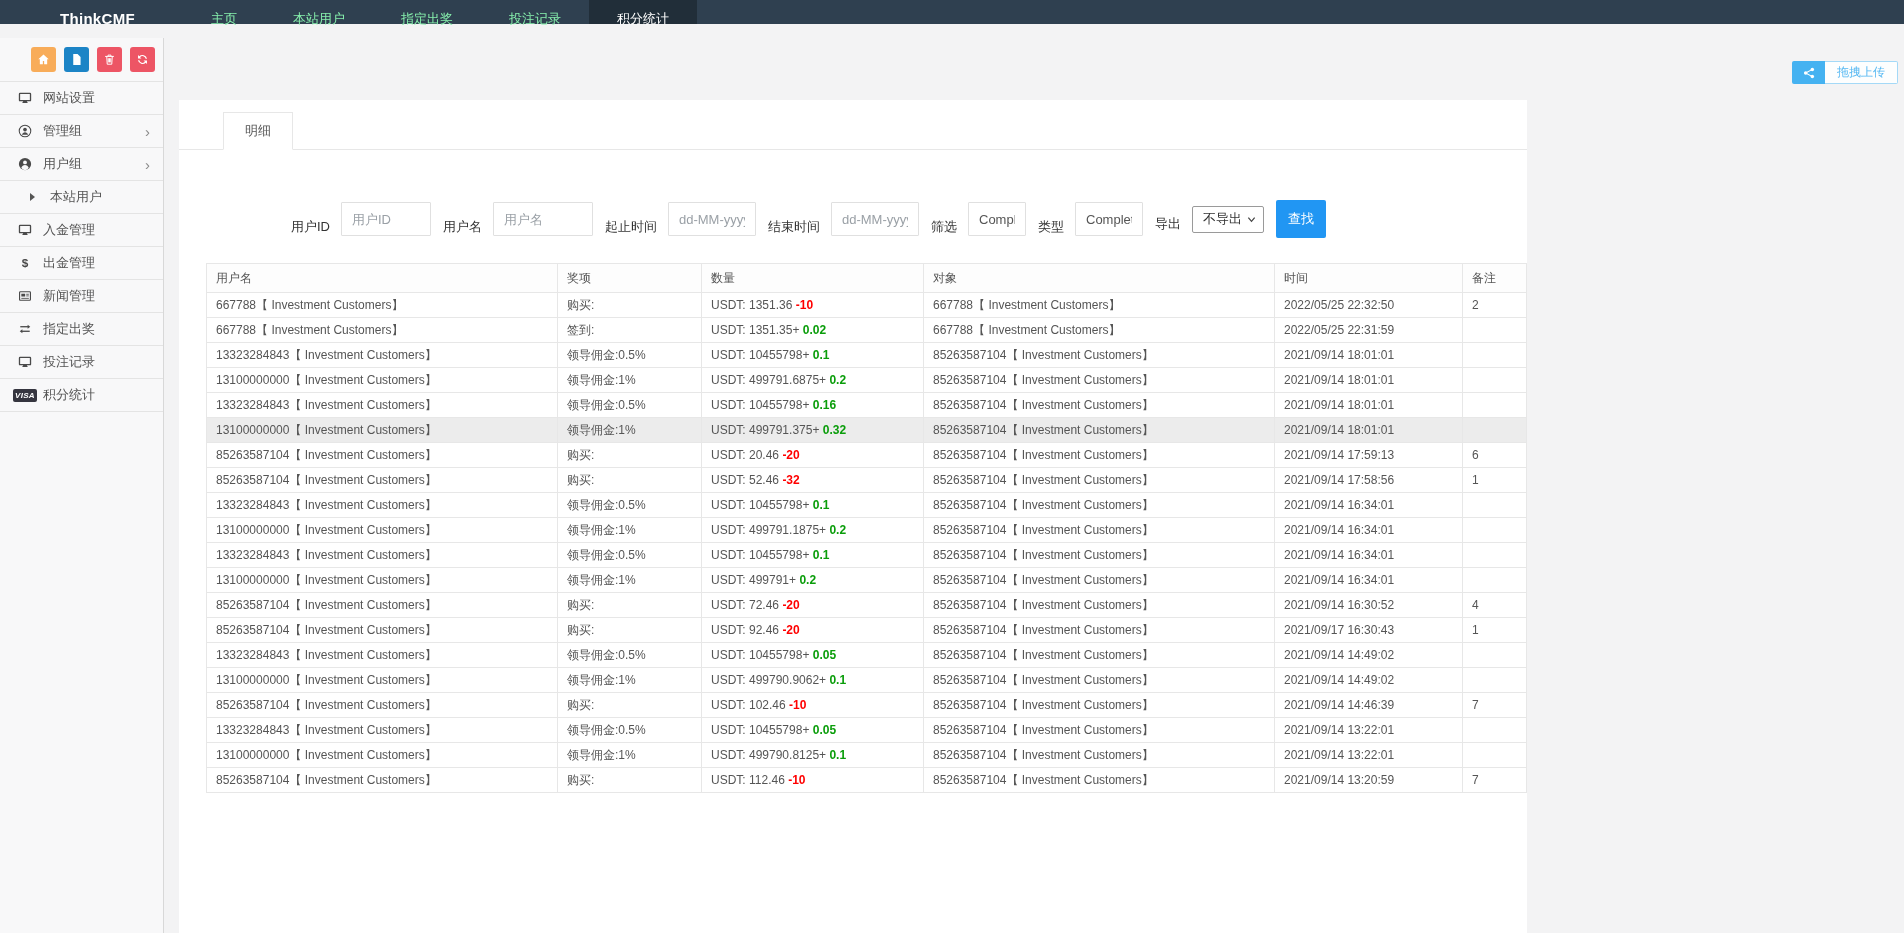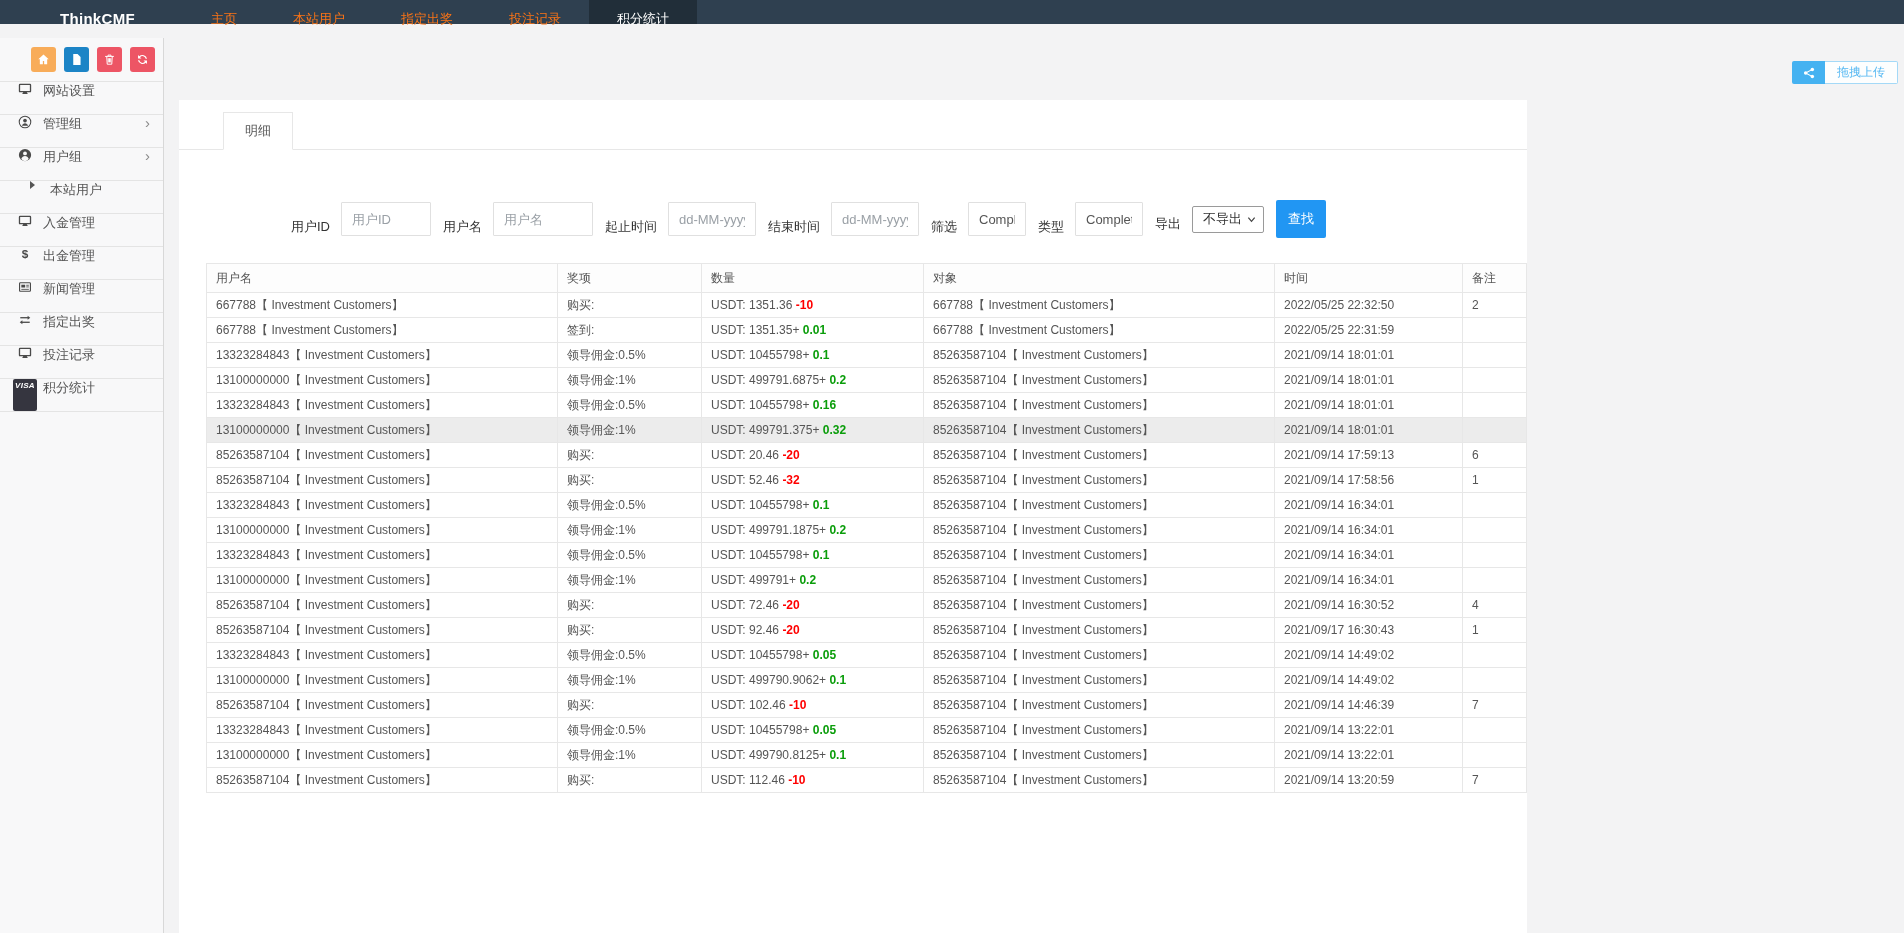--- a/index.html
+++ b/index.html
@@ -3,36 +3,36 @@
 <meta charset="utf-8">
 <style>
   * { margin:0; padding:0; box-sizing:border-box; }
   html,body { width:1904px; height:933px; overflow:hidden; }
   body { font-family:"Liberation Sans","DejaVu Sans",sans-serif; background:#f3f3f4; color:#555; font-size:13px; }
 
   
   .navbar { position:absolute; left:0; top:0; width:1904px; height:24px; background:var(--nav-bg,#2f4050); display:flex; align-items:stretch; z-index:10; }
   .brand { color:#fff; font-size:15px; font-weight:bold; line-height:38px; margin-left:60px; letter-spacing:.3px; }
   .nav-menu { display:flex; margin-left:48px; }
-  .nav-item { color:#f97316; font-size:13px; line-height:38px; padding:0 28px; cursor:pointer; }
+  .nav-item { color:#86efac; font-size:13px; line-height:38px; padding:0 28px; cursor:pointer; }
   .nav-item.active { background:rgba(0,0,0,.28); color:#fff; }
   .nav-right { margin-left:auto; display:flex; align-items:center; padding-right:18px; color:#fff; }
   .icon-refresh { width:17px; height:17px; margin-right:24px; color:#fff; cursor:pointer; }
   .avatar { width:29px; height:29px; border:2px solid #fff; border-radius:50%; display:flex; align-items:center; justify-content:center; color:#fff; margin-right:10px; cursor:pointer; }
   .avatar svg { width:15px; height:15px; }
   .user-menu { font-size:11.5px; color:#fff; letter-spacing:.3px; cursor:pointer; display:flex; align-items:center; gap:6px; }
   .caret-down { display:inline-block; width:0; height:0; border-left:4px solid transparent; border-right:4px solid transparent; border-top:5px solid #fff; }
 
   
   .sidebar { position:absolute; left:0; top:38px; width:164px; bottom:0; background:#f8f8f9; border-right:1px solid #d8d8d8; }
   .quick-row { display:flex; gap:8px; padding:9px 0 9px 31px; border-bottom:1px solid #e4e4e4; }
   .quick-btn { width:25px; height:25px; border-radius:3px; display:flex; align-items:center; justify-content:center; color:#fff; cursor:pointer; }
   .quick-btn svg { width:13px; height:13px; }
   .side-menu { list-style:none; }
-  .side-item { position:relative; height:33px; display:flex; padding-left:14px; border-bottom:1px solid #e4e4e4; color:#545454; cursor:pointer; }
+  .side-item { position:relative; height:33px; display:flex; align-items:center; padding-left:14px; border-bottom:1px solid #e4e4e4; color:#545454; cursor:pointer; }
   .side-item .ico { width:22px; display:flex; justify-content:center; color:#4a4a4a; }
   .side-item .ico svg { width:14px; height:14px; }
   .side-item .lbl { margin-left:7px; font-size:13px; }
   .side-item .chev { position:absolute; right:13px; color:#8a8a8a; font-size:15px; line-height:1; }
   .side-item.sub { padding-left:30px; }
   .side-item.sub .tri { width:0; height:0; border-top:4px solid transparent; border-bottom:4px solid transparent; border-left:5px solid #555; margin-right:8px; }
   .visa-badge { background:#35353f; color:#fff; font-size:8px; font-weight:bold; font-style:italic; border-radius:2px; padding:2px 2px; letter-spacing:.3px; }
 
   
   .main { position:absolute; left:165px; top:38px; right:0; bottom:0; background:#f3f3f4; }
@@ -280,21 +280,21 @@
             <td>667788【 Investment Customers】</td>
             <td>购买:</td>
             <td>USDT: 1351.36 <b class="neg">-10</b></td>
             <td>667788【 Investment Customers】</td>
             <td>2022/05/25 22:32:50</td>
             <td>2</td>
           </tr>
           <tr>
             <td>667788【 Investment Customers】</td>
             <td>签到:</td>
-            <td>USDT: 1351.35+ <b class="pos">0.01</b></td>
+            <td>USDT: 1351.35+ <b class="pos">0.02</b></td>
             <td>667788【 Investment Customers】</td>
             <td>2022/05/25 22:31:59</td>
             <td></td>
           </tr>
           <tr>
             <td>13323284843【 Investment Customers】</td>
             <td>领导佣金:0.5%</td>
             <td>USDT: 10455798+ <b class="pos">0.1</b></td>
             <td>85263587104【 Investment Customers】</td>
             <td>2021/09/14 18:01:01</td>

